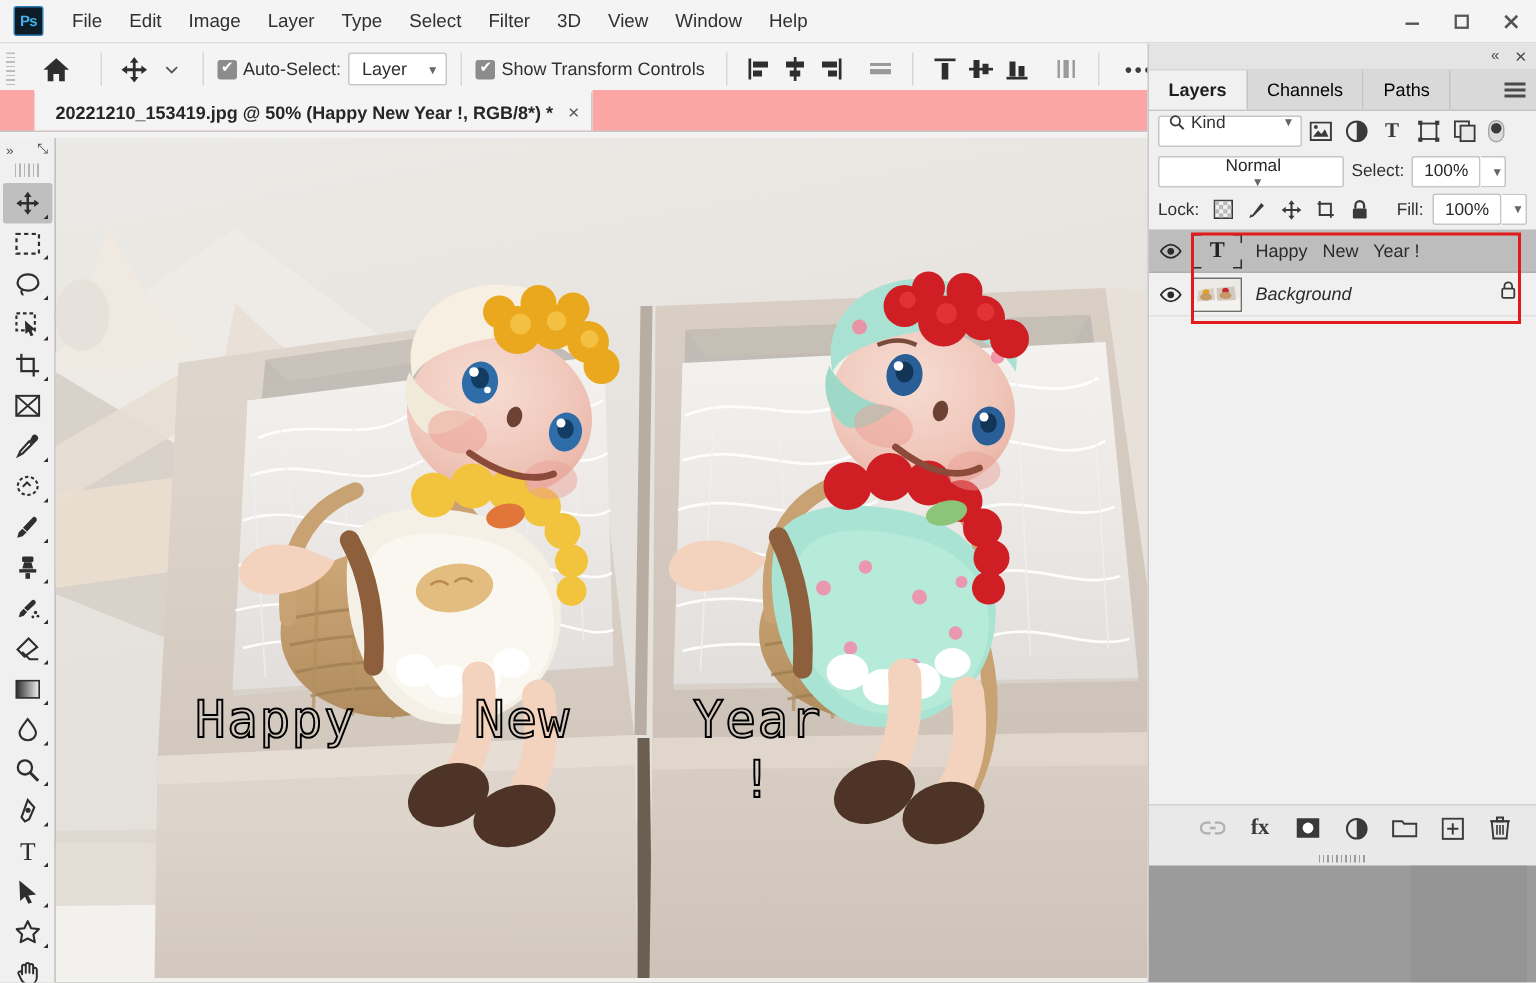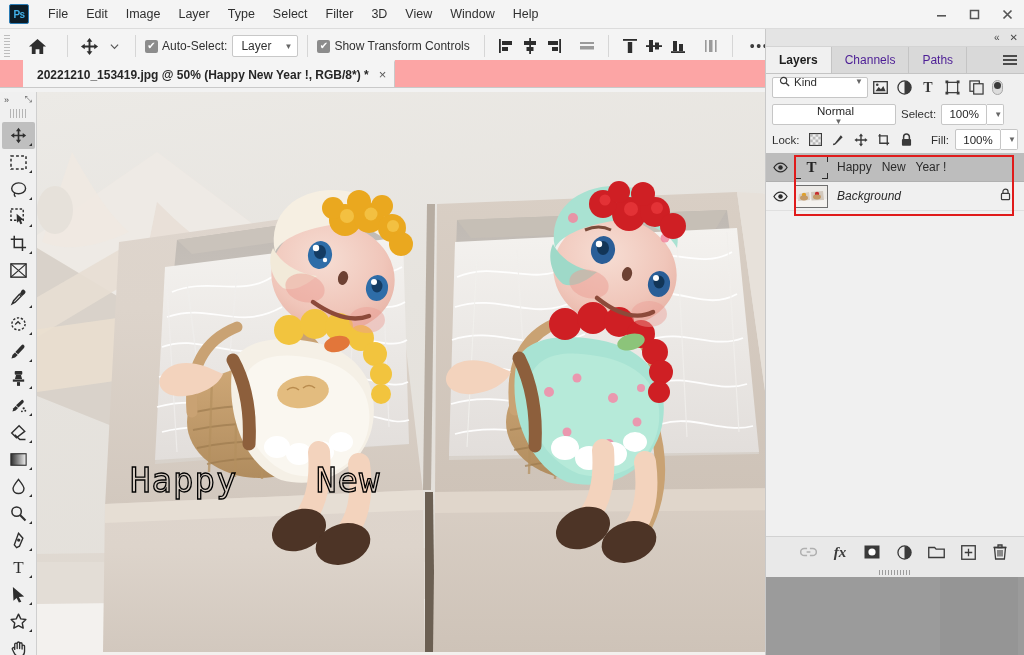--- a/index.html
+++ b/index.html
@@ -141,21 +141,21 @@
     height: 18px; background: #e4e4e4; border-bottom: 1px solid #d4d4d4;
     display: flex; align-items: center; justify-content: flex-end;
     padding-right: 6px; gap: 10px; color: #4a4a4a; font-size: 10px;
   }
   .panel-tabs {
     height: 27px; background: #d9d9d9; display: flex; align-items: stretch;
     border-bottom: 1px solid #c4c4c4; position: relative;
   }
   .ptab {
     padding: 0 13px; display: flex; align-items: center;
-    font-size: 12px; color: #4c1d95; border-right: 1px solid #c4c4c4;
+    font-size: 12px; color: #000000; border-right: 1px solid #c4c4c4;
     background: #d9d9d9;
   }
   .ptab.active { background: #f0f0f0; color: #1d1d1d; font-weight: bold; }
   .panel-menu {
     position: absolute; right: 7px; top: 0; bottom: 0;
     display: flex; align-items: center; color: #4a4a4a;
   }
   .hamb { width: 14px; }
   .hamb div { height: 1.6px; background: #4a4a4a; margin: 2.4px 0; }
 
@@ -904,20 +904,21 @@
           <path d="M742 396 L780 394 L790 560 L744 560 Z" fill="#ded6cd"></path>
           <path d="M700 100 L770 104 L786 398 L742 398 Z" fill="#e7e1da"></path>
           <rect x="786" y="90" width="131" height="470" fill="#eeece8"></rect>
           <path d="M790 92 L917 88 L917 130 L790 134 Z" fill="#e5e1db" opacity="0.6"></path>
         </svg>
       </div>
 
       <div class="selband">
         <span class="selword ants" id="w0" style="left:0">Happy</span>
         <span class="selword ants" id="w1" style="left:186px">New</span>
+        <span class="selword ants" id="w2" style="left:320px">Year !</span>
       </div>
     </div>
   </div>
 
   <div class="dock">
 
     <div class="dock-top">
       <span>«</span>
       <span>✕</span>
     </div>
@@ -1104,21 +1105,21 @@
 
       <div class="panel-footer">
         <div class="fbtn dim">
           <svg width="17" height="12" viewBox="0 0 18 12">
               <path d="M7 6 H11" stroke="#b0b0b0" stroke-width="1.6"></path>
               <path d="M7.5 2.2 H4.5 a3.8 3.8 0 0 0 0 7.6 H7.5" fill="none" stroke="#b0b0b0" stroke-width="1.6"></path>
               <path d="M10.5 2.2 H13.5 a3.8 3.8 0 0 1 0 7.6 H10.5" fill="none" stroke="#b0b0b0" stroke-width="1.6"></path>
             </svg>
         </div>
         <div class="fbtn">
-          <span style="font-family:'Liberation Serif',serif;font-style:italic;font-weight:bold;font-size:15px;color:#3a3a3a">fx</span>
+          <span style="font-family:'Liberation Serif',serif;font-weight:bold;font-size:15px;color:#3a3a3a">fx</span>
         </div>
         <div class="fbtn">
           <svg width="16" height="14" viewBox="0 0 16 14">
               <rect x="0.5" y="0.5" width="15" height="13" fill="#3a3a3a"></rect>
               <circle cx="8" cy="7" r="3.6" fill="#fff"></circle>
             </svg>
         </div>
         <div class="fbtn">
           <svg width="15" height="15" viewBox="0 0 16 16">
               <circle cx="8" cy="8" r="7" fill="none" stroke="#3a3a3a" stroke-width="1.4"></circle>

